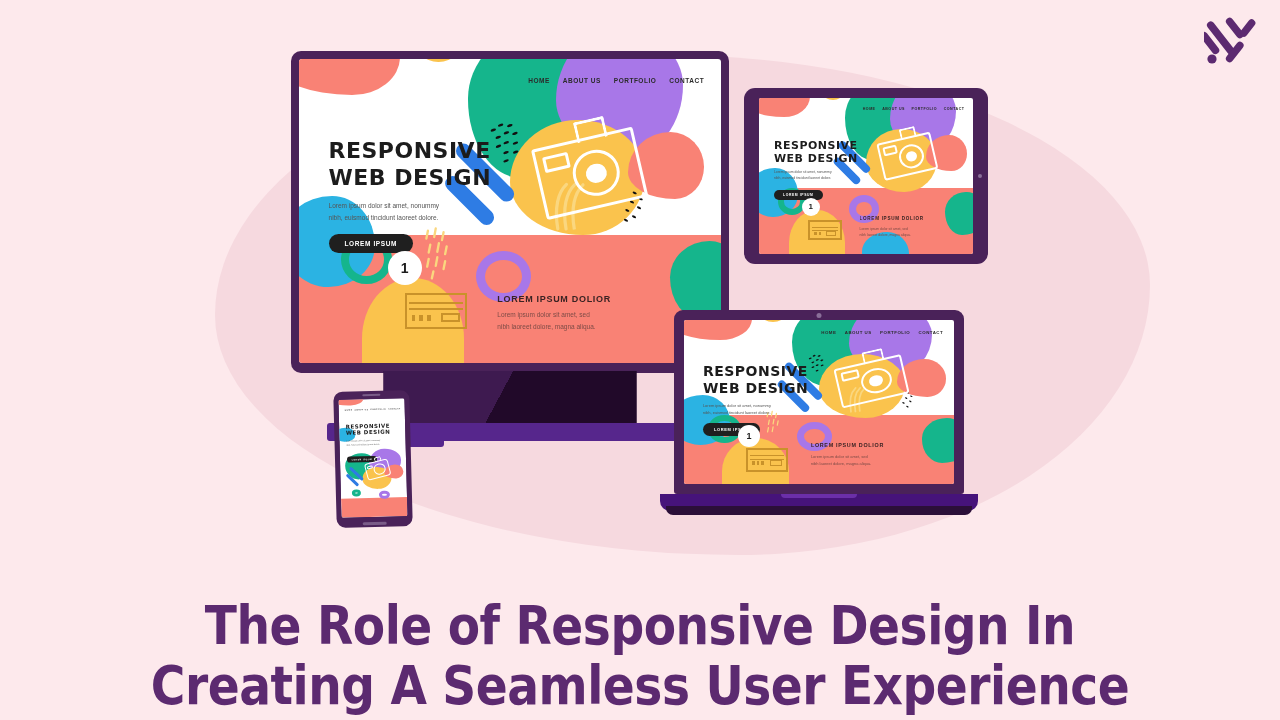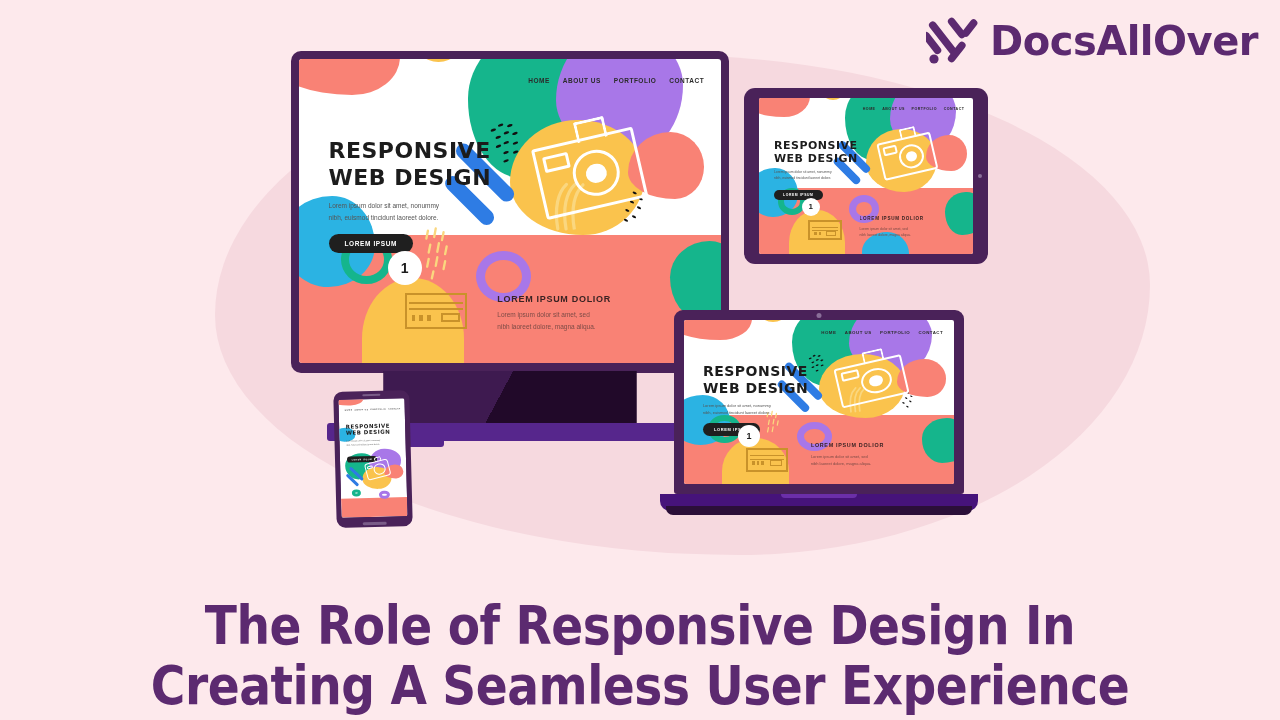--- a/index.html
+++ b/index.html
@@ -221,21 +221,20 @@
       <g fill="#5C2A70">
         <rect x="2" y="16" width="7.5" height="26" rx="3.7" transform="rotate(-38 5.75 29)"></rect>
         <rect x="13" y="4" width="7.5" height="40" rx="3.7" transform="rotate(-38 16.75 24)"></rect>
         <circle cx="8" cy="45" r="4.6"></circle>
         <rect x="27" y="2" width="7.5" height="24" rx="3.7" transform="rotate(-38 30.75 14)"></rect>
         <rect x="27" y="26" width="7.5" height="24" rx="3.7" transform="rotate(38 30.75 38)"></rect>
         <rect x="40" y="4" width="7.5" height="20" rx="3.7" transform="rotate(38 43.75 14)"></rect>
       </g>
     </svg>
   </div>
-  <div class="brand-text">DocsAllOver</div>
 </div>
 
 <div class="device" id="monitor">
   <div class="bezel"></div>
   <div class="screen">
     <div class="page">
       <div class="band"></div>
 
       <div class="b blob-coral" style="left:-6%;top:-14%;width:30%;height:26%;"></div>
       <div class="b arc" style="left:-10%;top:-6%;width:32%;height:34%;border:5px solid #F6D06B;border-color:#F6D06B transparent transparent #F6D06B;transform:rotate(-14deg);"></div>

